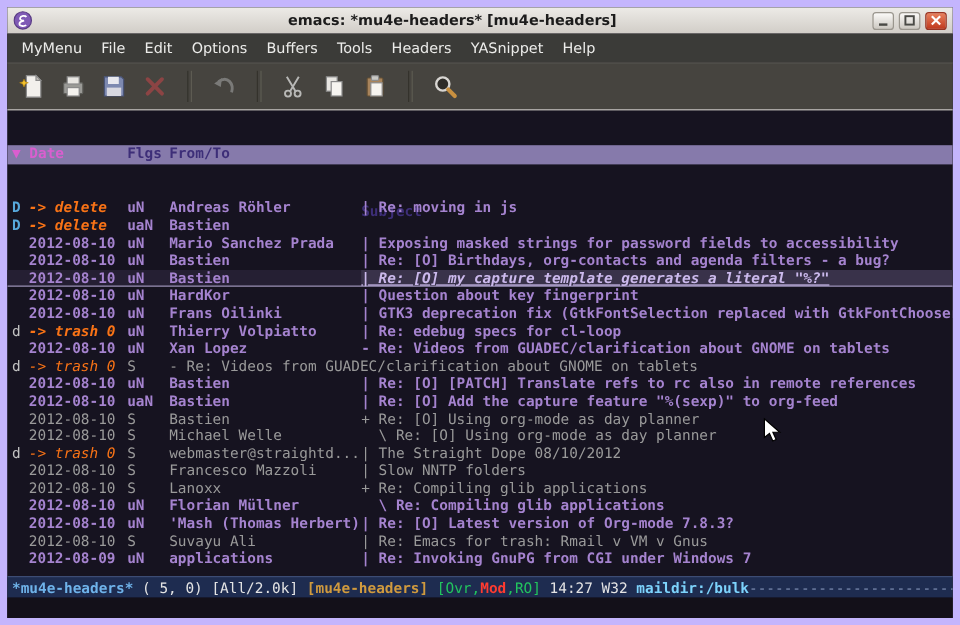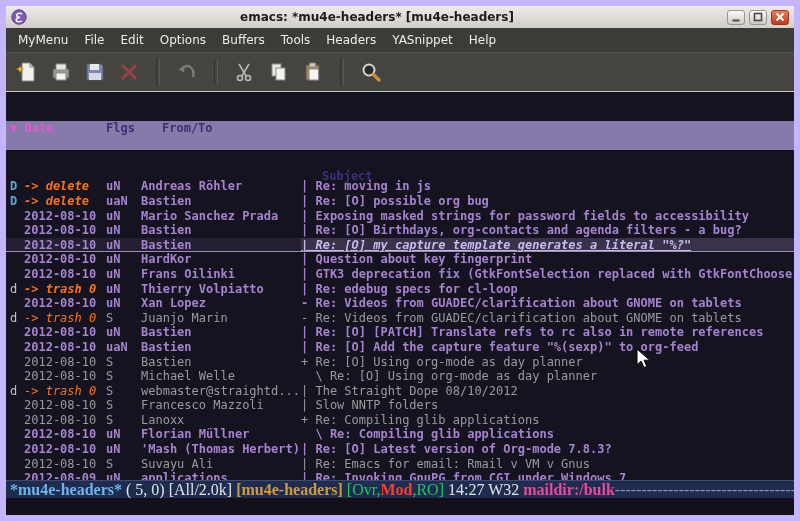--- a/index.html
+++ b/index.html
@@ -15,45 +15,45 @@
   
   .menubar{flex:0 0 24px;height:24px;background:#3b3b38;display:flex;align-items:center;padding:0 4px;
     font-family:"DejaVu Sans",sans-serif;font-size:12px;color:#ececea;}
   .menu-item{padding:0 8px;white-space:nowrap;text-align:center;}
   
   .toolbar{flex:0 0 38px;height:38px;background:#46443f;border-top:1px solid #55534e;display:flex;align-items:center;padding:0 4px;}
   .tool-btn{width:34px;height:32px;background:transparent;border:none;display:flex;align-items:center;justify-content:center;padding:0;}
   .tool-sep{width:2px;height:26px;border-left:1px solid #34322c;border-right:1px solid #5d5b52;margin:0 10px;}
   
   .buffer{flex:1 1 auto;min-height:0;border-top:1px solid #cac7c1;overflow:hidden;font-size:12px;line-height:14.6px;white-space:pre;}
-  .header-line{height:29px;background:#867aab;display:flex;padding-left:4px;font-weight:bold;color:#3d2e78;}
+  .header-line{height:16px;background:#867aab;display:flex;padding-left:4px;font-weight:bold;color:#3d2e78;}
   .hl-date{width:96px;color:#da5ecf;}
   .hl-flags{width:35px;}
-  .hl-from{width:160px;margin-left:21px;}
+  .hl-from{width:160px;}
   .hl-subject{flex:1;margin-top:48px;}
   .row{display:flex;height:14.6px;padding-left:4px;}
   .c-prefix{width:14px;color:#c2c2c2;font-weight:normal;}
   .c-date{width:82px;}
   .c-flags{width:35px;}
   .c-from{width:160px;overflow:hidden;}
   .c-subject{flex:1;overflow:hidden;}
   .row.unread{color:#a583cf;font-weight:bold;}
   .row.read{color:#9a9a9a;}
   .row.markD .c-prefix{color:#57a8dc;font-weight:bold;}
   .row.marked .c-date{color:#f97316;font-style:italic;}
   .row.current{background:#251f33;box-shadow:inset 0 -1px 0 #988fb2;}
   .row.current .c-subject{text-decoration:underline;color:#cbb9ec;background:rgba(150,140,185,.18);font-style:italic;}
   
   .modeline{flex:0 0 17px;height:17px;background:#1e2c50;border-top:1px solid #3c4c74;display:flex;align-items:center;
-    padding-left:4px;font-size:16px;white-space:pre;overflow:hidden;color:#e4e4e4;font-family:Liberation Serif, serif;}
+    padding-left:4px;font-size:12px;white-space:pre;overflow:hidden;color:#e4e4e4;}
   .ml-buffer{color:#6fb3ea;font-weight:bold;}
   .ml-mode{color:#d09a3e;font-weight:bold;}
   .ml-status{color:#22c55e;}
   .ml-mod{color:#ff3b30;font-weight:bold;}
-  .ml-maildir{color:#ec4899;font-weight:bold;}
+  .ml-maildir{color:#7dd3fc;font-weight:bold;}
   .ml-dashes{color:#7f8fb3;}
   .echo{flex:0 0 17px;background:#131019;}
   
   .mouse-cursor{position:absolute;left:630px;top:342px;pointer-events:none;}
 </style>
 </head>
 <body>
 
 <div class="window">
 
@@ -167,21 +167,20 @@
     <span class="c-prefix">D</span>
     <span class="c-date">-&gt; delete</span>
     <span class="c-flags">uN</span>
     <span class="c-from">Andreas Röhler</span>
     <span class="c-subject">| Re: moving in js</span>
   </div><div class="row unread marked markD">
     <span class="c-prefix">D</span>
     <span class="c-date">-&gt; delete</span>
     <span class="c-flags">uaN</span>
     <span class="c-from">Bastien</span>
-    <span class="c-subject">| Re: [O] possible org bug</span>
   </div><div class="row unread">
     <span class="c-prefix"></span>
     <span class="c-date">2012-08-10</span>
     <span class="c-flags">uN</span>
     <span class="c-from">Mario Sanchez Prada</span>
     <span class="c-subject">| Exposing masked strings for password fields to accessibility</span>
   </div><div class="row unread">
     <span class="c-prefix"></span>
     <span class="c-date">2012-08-10</span>
     <span class="c-flags">uN</span>
@@ -214,21 +213,20 @@
   </div><div class="row unread">
     <span class="c-prefix"></span>
     <span class="c-date">2012-08-10</span>
     <span class="c-flags">uN</span>
     <span class="c-from">Xan Lopez</span>
     <span class="c-subject">- Re: Videos from GUADEC/clarification about GNOME on tablets</span>
   </div><div class="row read marked">
     <span class="c-prefix">d</span>
     <span class="c-date">-&gt; trash 0</span>
     <span class="c-flags">S</span>
-    <span class="c-from">Juanjo Marin</span>
     <span class="c-subject">- Re: Videos from GUADEC/clarification about GNOME on tablets</span>
   </div><div class="row unread">
     <span class="c-prefix"></span>
     <span class="c-date">2012-08-10</span>
     <span class="c-flags">uN</span>
     <span class="c-from">Bastien</span>
     <span class="c-subject">| Re: [O] [PATCH] Translate refs to rc also in remote references</span>
   </div><div class="row unread">
     <span class="c-prefix"></span>
     <span class="c-date">2012-08-10</span>
@@ -275,21 +273,21 @@
     <span class="c-prefix"></span>
     <span class="c-date">2012-08-10</span>
     <span class="c-flags">uN</span>
     <span class="c-from">'Mash (Thomas Herbert)</span>
     <span class="c-subject">| Re: [O] Latest version of Org-mode 7.8.3?</span>
   </div><div class="row read">
     <span class="c-prefix"></span>
     <span class="c-date">2012-08-10</span>
     <span class="c-flags">S</span>
     <span class="c-from">Suvayu Ali</span>
-    <span class="c-subject">| Re: Emacs for email: Rmail v VM v Gnus</span>
+    <span class="c-subject">| Re: Emacs for trash: Rmail v VM v Gnus</span>
   </div><div class="row unread">
     <span class="c-prefix"></span>
     <span class="c-date">2012-08-09</span>
     <span class="c-flags">uN</span>
     <span class="c-from">applications</span>
     <span class="c-subject">| Re: Invoking GnuPG from CGI under Windows 7</span>
   </div></div>
     
   </div>
 

